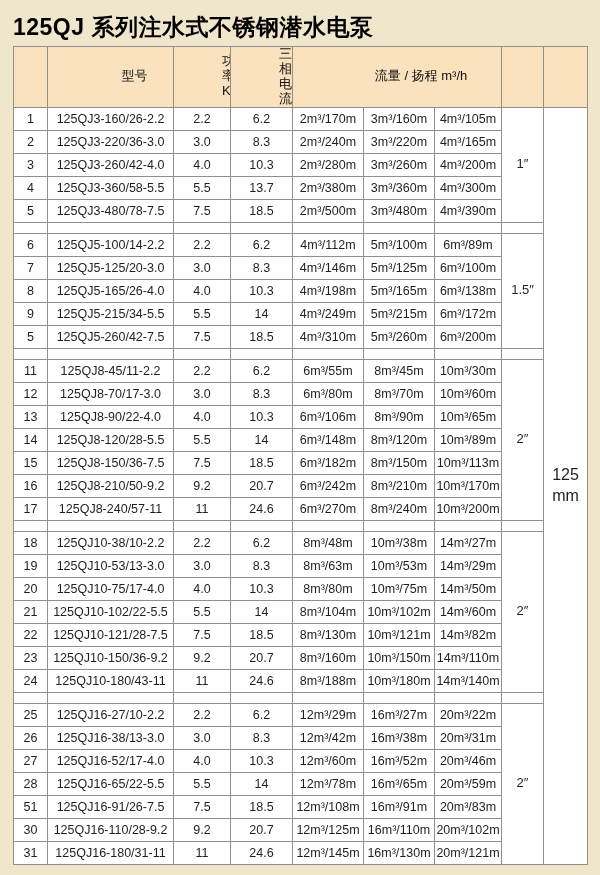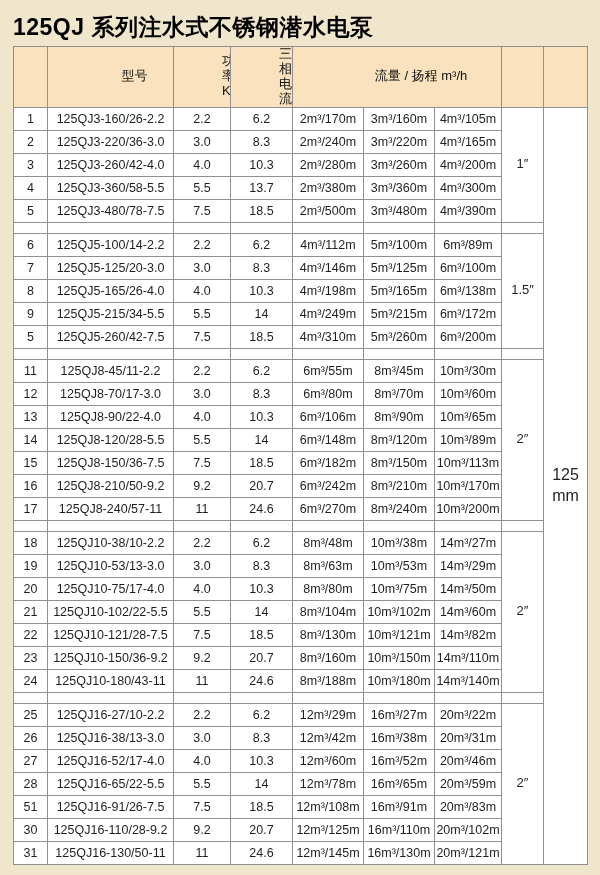--- a/index.html
+++ b/index.html
@@ -420,21 +420,21 @@
         <td>30</td>
         <td>125QJ16-110/28-9.2</td>
         <td>9.2</td>
         <td>20.7</td>
         <td>12m³/125m</td>
         <td>16m³/110m</td>
         <td>20m³/102m</td>
       </tr>
       <tr>
         <td>31</td>
-        <td>125QJ16-130/50-11</td>
+        <td>125QJ16-180/31-11</td>
         <td>11</td>
         <td>24.6</td>
         <td>12m³/145m</td>
         <td>16m³/130m</td>
         <td>20m³/121m</td>
       </tr>
     </tbody>
 </table>
 
 <div class="footer-note">数据仅供参考，如有修改，恕不另行通知</div>

